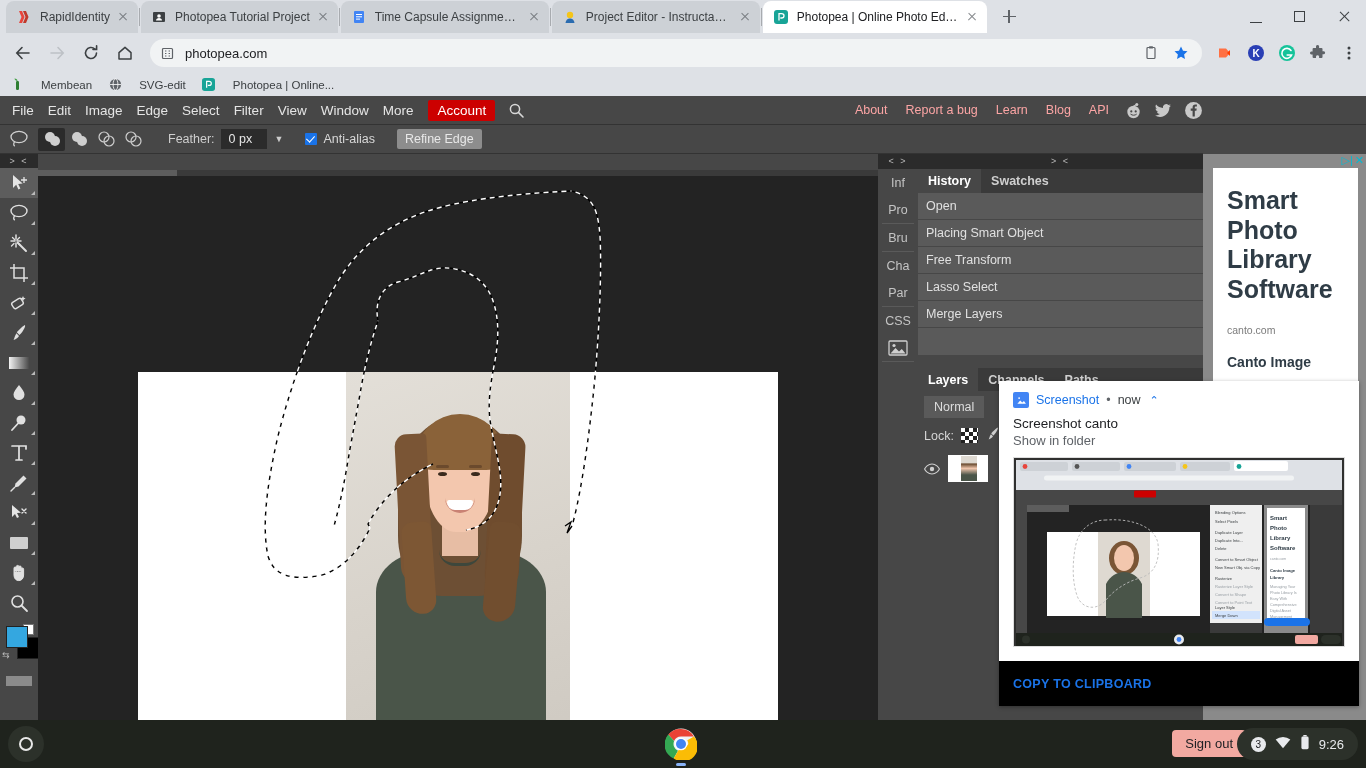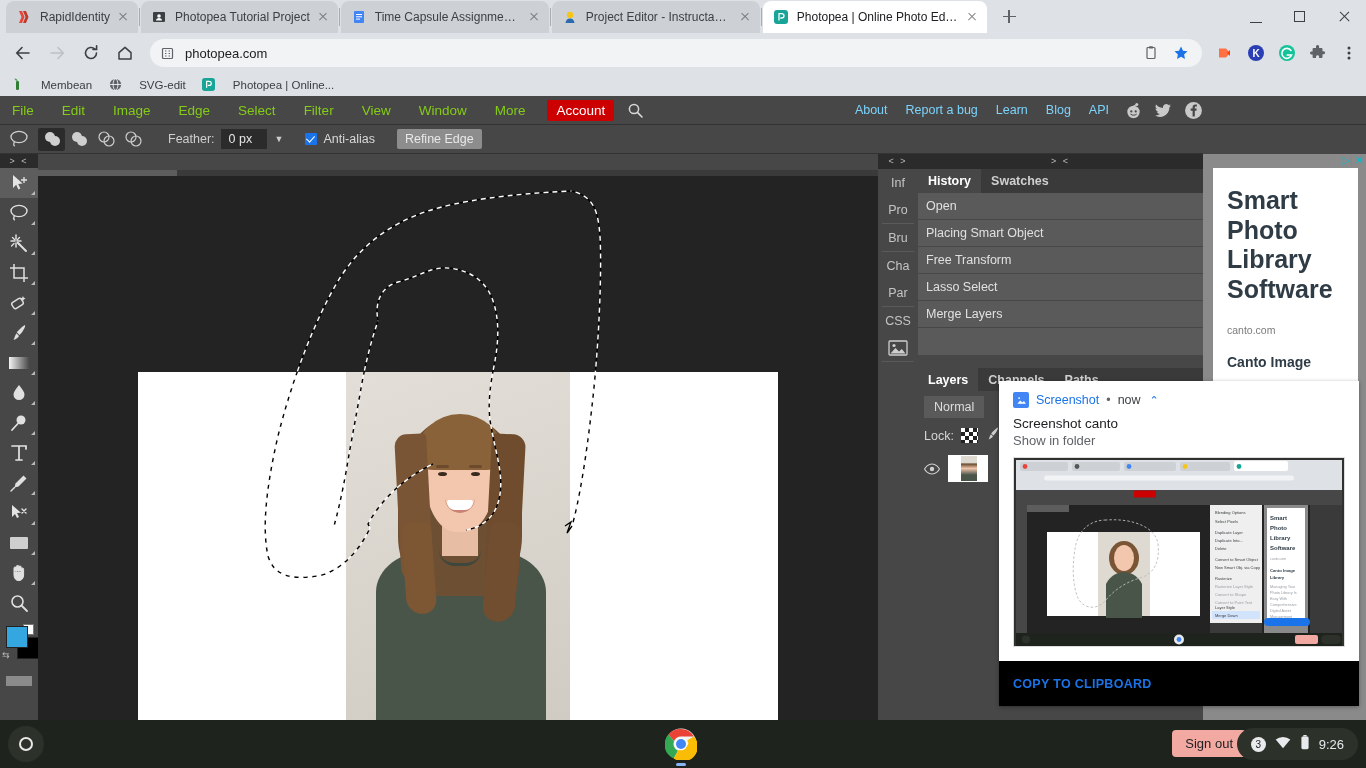--- a/index.html
+++ b/index.html
@@ -54,26 +54,26 @@
   .bookmarks { height:23px; display:flex; align-items:center; padding:0 10px; background:#dee1e6; font-size:11.5px; color:#3c4043; gap:16px; }
   .bm { display:flex; align-items:center; gap:17px; }
   .bm .bmico { width:14px; height:14px; flex:0 0 14px; display:flex; align-items:center; justify-content:center; }
 
   
   .pea { position:absolute; left:0; top:96px; width:1366px; height:624px; background:#474747; }
   .pea-menubar {
     position:absolute; left:0; top:0; width:1366px; height:29px;
     background:#474747; display:flex; align-items:center; border-bottom:1px solid #333;
   }
-  .mi { color:#84cc16; font-size:13.5px; padding:0 14px; line-height:29px; }
+  .mi { color:#e5e5e5; font-size:13.5px; padding:0 7px; line-height:29px; }
   .mi.first { padding-left:12px; }
   .mi-account { background:#cc0000; color:#fff; padding:3px 9px; border-radius:2px; font-size:13.5px; margin:0 8px; }
   .mi-search { width:26px; display:flex; align-items:center; justify-content:center; }
   .menu-right { margin-left:auto; display:flex; align-items:center; padding-right:158px; }
-  .mi-r { color:#7dd3fc; font-size:12.5px; padding:0 9px; }
+  .mi-r { color:#fca5a5; font-size:12.5px; padding:0 9px; }
   .soc { width:20px; height:20px; margin:0 5px; display:flex; align-items:center; justify-content:center; }
 
   .pea-options {
     position:absolute; left:0; top:29px; width:1203px; height:29px;
     background:#474747; display:flex; align-items:center; padding-left:6px; border-bottom:1px solid #333;
   }
   .lassoicon { width:26px; height:22px; display:flex; align-items:center; justify-content:center; }
   .boolgrp { display:flex; align-items:center; margin-left:6px; }
   .boolbtn { width:27px; height:23px; display:flex; align-items:center; justify-content:center; border-radius:2px; }
   .boolbtn.sel { background:#2b2b2b; }

